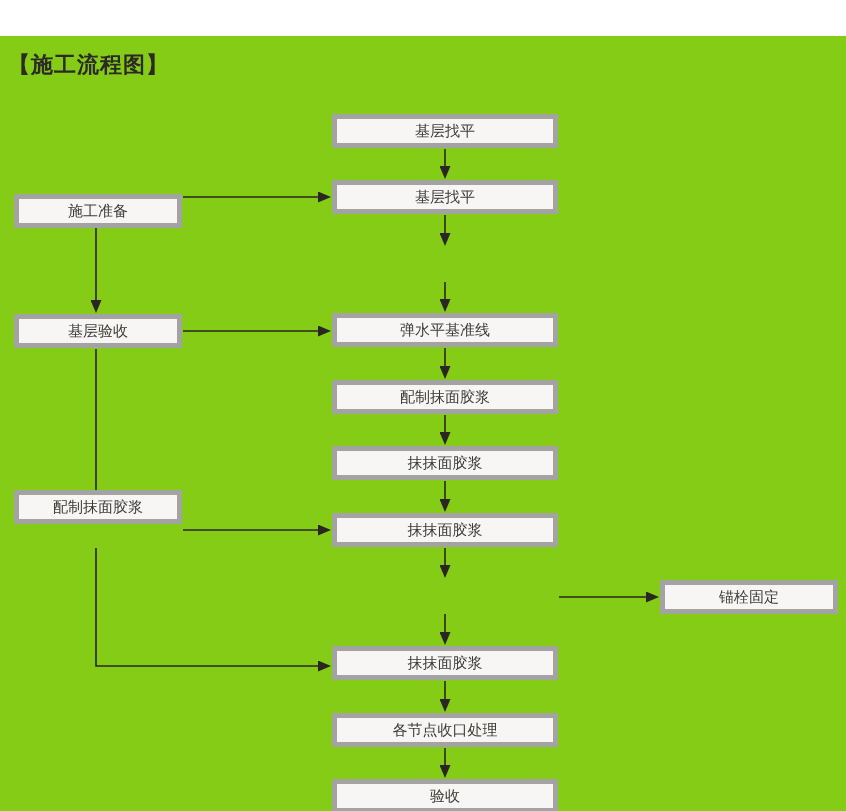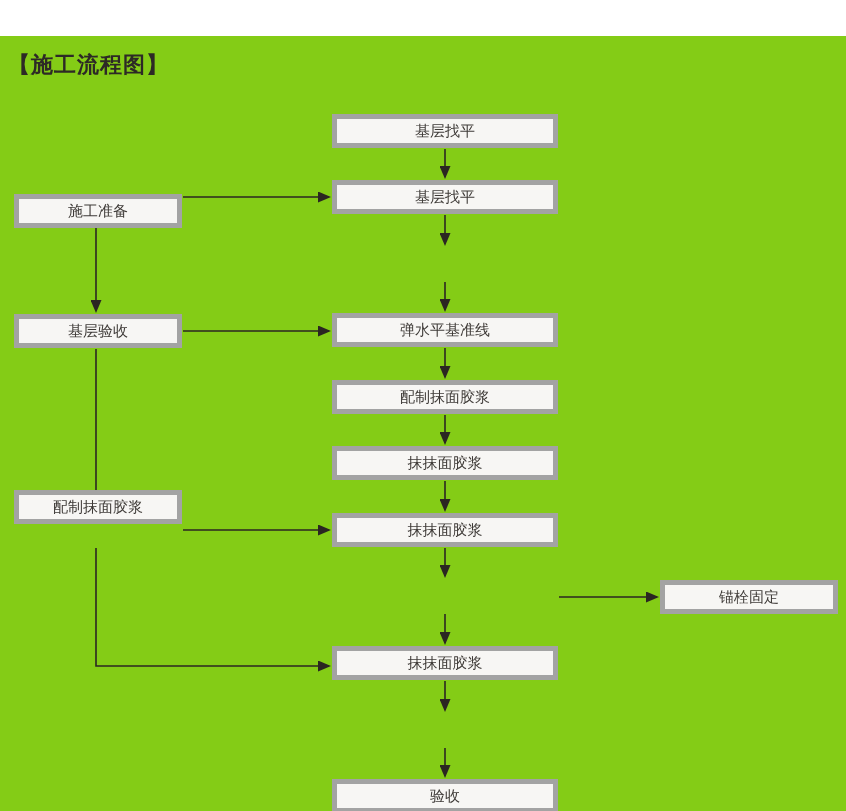--- a/index.html
+++ b/index.html
@@ -92,20 +92,21 @@
     <line x1="559" y1="561" x2="657" y2="561" marker-end="url(#ah)"></line>
   </svg>
 
   <div class="node mid" style="top:78px">基层找平</div>
   <div class="node mid" style="top:144px">基层找平</div>
   <div class="node mid" style="top:277px">弹水平基准线</div>
   <div class="node mid" style="top:344px">配制抹面胶浆</div>
   <div class="node mid" style="top:410px">抹抹面胶浆</div>
   <div class="node mid" style="top:477px">抹抹面胶浆</div>
   <div class="node mid" style="top:610px">抹抹面胶浆</div>
+  <div class="node mid" style="top:677px">各节点收口处理</div>
   <div class="node mid" style="top:743px">验收</div>
 
   <div class="node left" style="top:158px">施工准备</div>
   <div class="node left" style="top:278px">基层验收</div>
   <div class="node left" style="top:454px">配制抹面胶浆</div>
 
   <div class="node right" style="top:544px">锚栓固定</div>
 
 </div>
 

